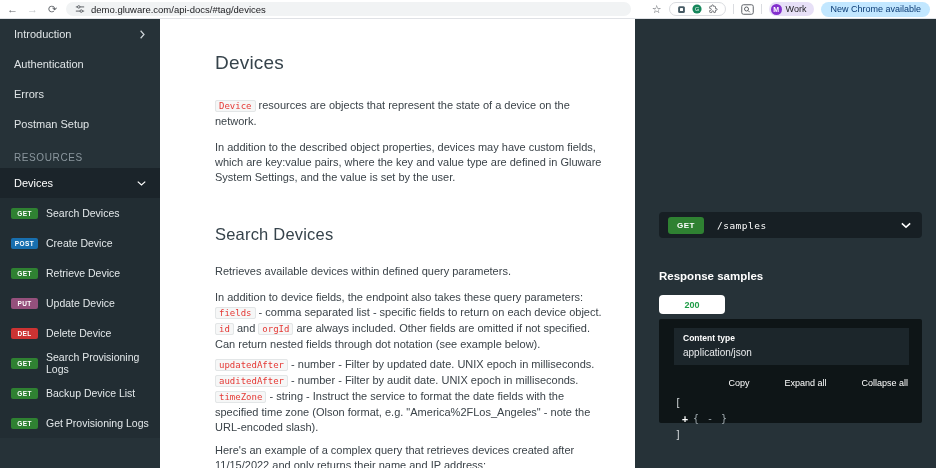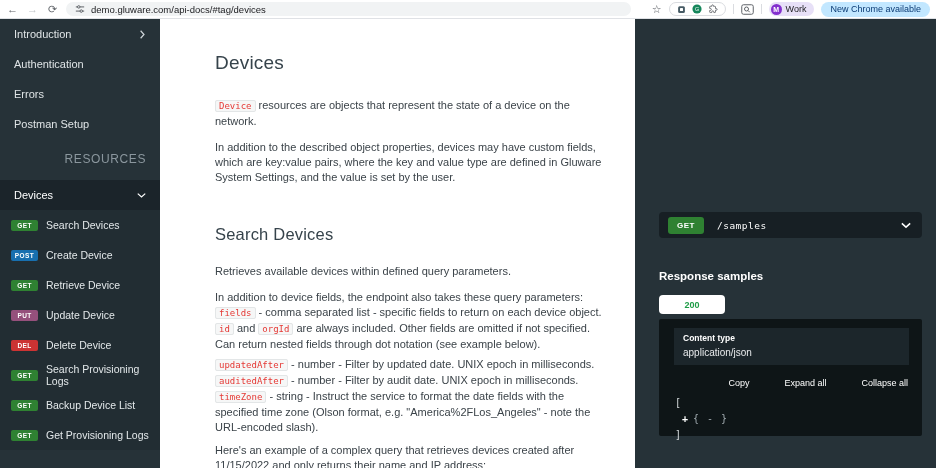--- a/index.html
+++ b/index.html
@@ -31,21 +31,21 @@
   
   .sidebar { position:absolute; top:19px; left:0; width:160px; height:449px;
              background:#263238; color:#dfe4e6; }
   .search-row { display:flex; align-items:center; gap:6px; padding:11px 12px 9px;
                 border-bottom:1px solid rgba(255,255,255,0.12); }
   .search-row input { background:transparent; border:none; outline:none; width:100%;
                       color:#cfd6d9; font-size:10.5px; font-family:"Liberation Sans",sans-serif; }
   .search-row input::placeholder { color:#6f7d84; }
   .nav-item { display:flex; justify-content:space-between; align-items:center;
               padding:0 14px; height:30px; font-size:11px; cursor:pointer; }
-  .resources { padding:13px 14px 14px; font-size:12px; letter-spacing:0.6px; color:#8b979e;text-align:right; }
+  .resources { padding:13px 14px 5px; font-size:10px; letter-spacing:0.6px; color:#8b979e; }
   .nav-item.active { background:#1b242a; color:#fff; }
   .submenu { background:#222d33; }
   .op { display:flex; align-items:center; gap:8px; height:30px; padding:0 10px 0 11px;
         font-size:10.5px; color:#e3e8ea; cursor:pointer; }
   .badge { flex:0 0 27px; height:11px; border-radius:2px; font-size:6.5px; font-weight:bold;
            color:#fff; display:flex; align-items:center; justify-content:center; letter-spacing:0.4px; }
   .badge-get  { background:#2F8132; }
   .badge-post { background:#186FAF; }
   .badge-put  { background:#95507C; }
   .badge-del  { background:#CC3333; }
@@ -68,21 +68,21 @@
   .endpoint { position:absolute; left:24px; right:14px; top:193px; height:26px; background:#171f24;
               border-radius:4px; display:flex; align-items:center; gap:13px; padding:0 11px 0 9px; cursor:pointer; }
   .get-btn { background:#2F8132; color:#fff; font-size:8px; font-weight:bold; letter-spacing:0.5px;
              padding:4px 9px; border-radius:3px; }
   .endpoint-path { font-family:"DejaVu Sans Mono", monospace; font-size:9.5px; color:#fff;
                    letter-spacing:0.5px; flex:1; }
   .rs-title { position:absolute; left:24px; top:251px; font-size:11.5px; font-weight:bold; color:#fff; }
   .tab-200 { position:absolute; left:24px; top:276px; width:66px; height:19px; background:#fff;
              border-radius:4px; display:flex; align-items:center; justify-content:center;
              color:#1D9C46; font-size:9px; font-weight:bold; cursor:pointer; }
-  .code-panel { position:absolute; left:24px; right:14px; top:300px; height:117px;
+  .code-panel { position:absolute; left:24px; right:14px; top:300px; height:104px;
                 background:#0e1517; border-radius:2px; }
   .ct-block { margin:9px 13px 0 15px; background:#1c262b; padding:5px 9px 7px; cursor:pointer; }
   .ct-label { font-size:8.5px; font-weight:bold; color:#fff; margin-bottom:4px; }
   .ct-value { font-size:10px; color:#e8eaec; }
   .actions { display:flex; justify-content:flex-end; gap:35px; margin:13px 14px 0;
              font-size:9px; color:#fff; }
   .actions span { cursor:pointer; }
   .json { margin:7px 0 0 16px; font-family:"DejaVu Sans Mono", monospace; font-size:10px;
           line-height:16px; color:#d7dcdf; }
   .json .row2 { padding-left:7px; }

